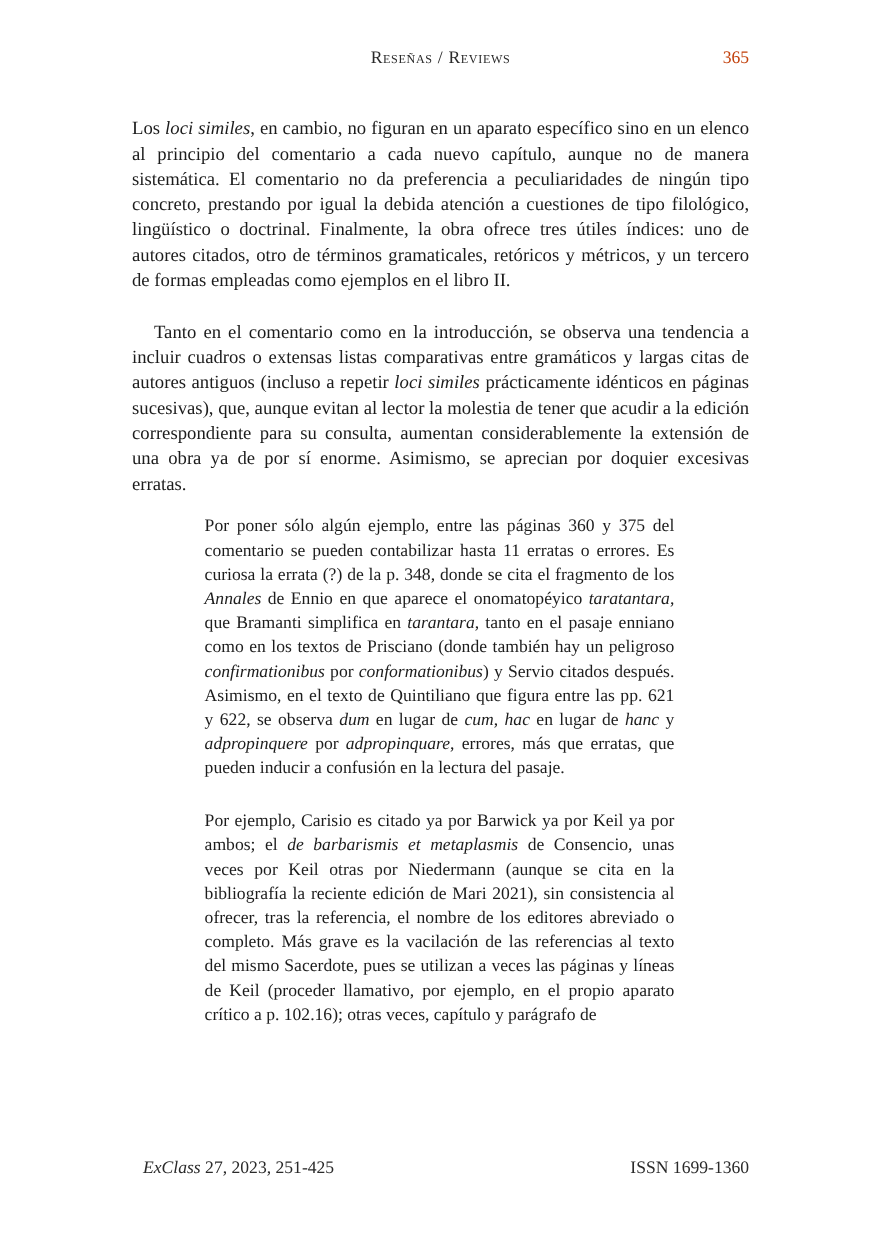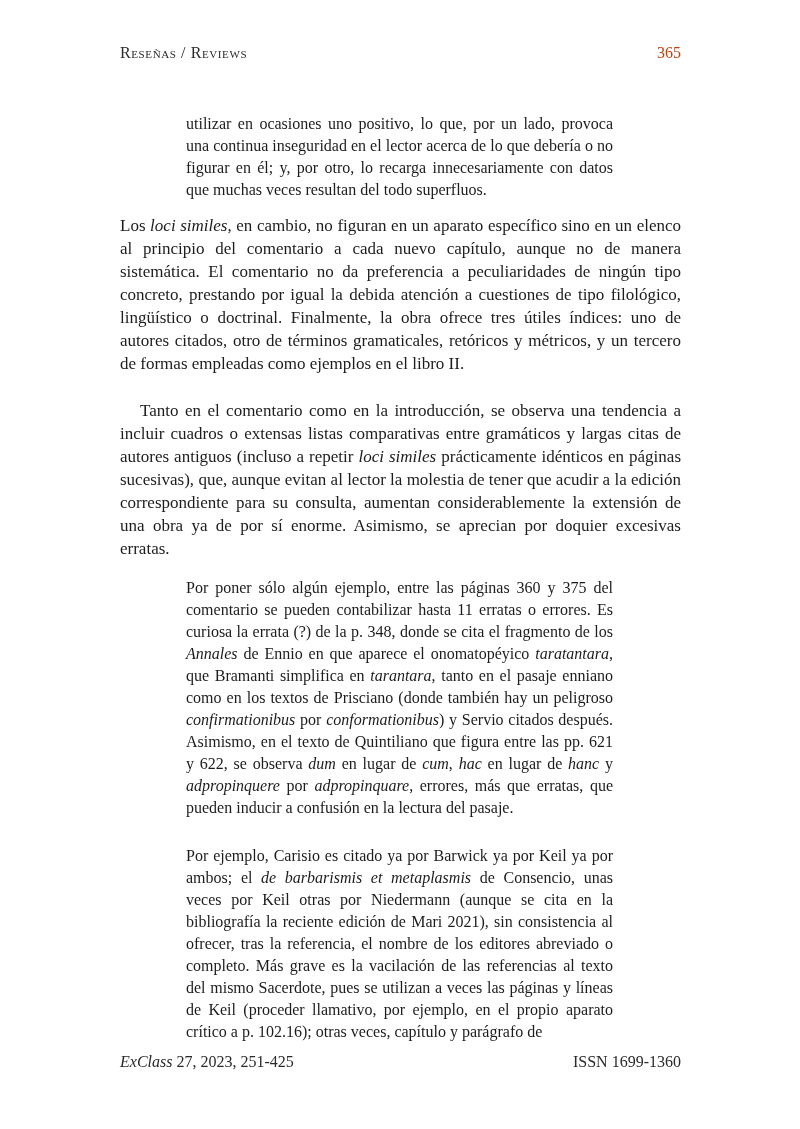--- a/index.html
+++ b/index.html
@@ -20,21 +20,21 @@
     position: absolute;
     top: 44px;
     left: 120px;
     width: 561px;
     height: 20px;
   }
   .header-title {
     position: absolute;
     left: 0;
     right: 0;
-    text-align: left;
+    text-align: center;
     font-variant: small-caps;
     font-size: 16px;
     letter-spacing: 0.6px;
     color: #2a2a2a;
   }
   .page-number {
     position: absolute;
     right: 0;
     top: 0;
     font-size: 16px;
@@ -74,21 +74,21 @@
   .page-footer {
     position: absolute;
     top: 1053px;
     left: 120px;
     width: 561px;
     font-size: 16px;
     color: #2a2a2a;
   }
   .footer-citation {
     position: absolute;
-    left: 0;
+    left: 10px;
     top: 0;
     white-space: nowrap;
   }
   .footer-issn {
     position: absolute;
     right: 0;
     top: 0;
     white-space: nowrap;
   }
   i { font-style: italic; }
@@ -98,21 +98,20 @@
 
 <div class="page">
 
   <div class="running-header">
     <div class="header-title">Reseñas / Reviews</div>
     <div class="page-number">365</div>
   </div>
 
   <div class="content">
 
-    <p class="block-quote bq-1">utilizar en ocasiones uno positivo, lo que, por un lado, provoca una continua inseguridad en el lector acerca de lo que debería o no figurar en él; y, por otro, lo recarga innecesariamente con datos que muchas veces resultan del todo superfluos.</p>
 
     <p class="body-para p-1">Los <i>loci similes</i>, en cambio, no figuran en un aparato específico sino en un elenco al principio del comentario a cada nuevo capítulo, aunque no de manera sistemática. El comentario no da preferencia a peculiaridades de ningún tipo concreto, prestando por igual la debida atención a cuestiones de tipo filológico, lingüístico o doctrinal. Finalmente, la obra ofrece tres útiles índices: uno de autores citados, otro de términos gramaticales, retóricos y métricos, y un tercero de formas empleadas como ejemplos en el libro II.</p>
 
     <p class="body-para p-2 indent-first">Tanto en el comentario como en la introducción, se observa una tendencia a incluir cuadros o extensas listas comparativas entre gramáticos y largas citas de autores antiguos (incluso a repetir <i>loci similes</i> prácticamente idénticos en páginas sucesivas), que, aunque evitan al lector la molestia de tener que acudir a la edición correspondiente para su consulta, aumentan considerablemente la extensión de una obra ya de por sí enorme. Asimismo, se aprecian por doquier excesivas erratas.</p>
 
     <p class="block-quote bq-2">Por poner sólo algún ejemplo, entre las páginas 360 y 375 del comentario se pueden contabilizar hasta 11 erratas o errores. Es curiosa la errata (?) de la p. 348, donde se cita el fragmento de los <i>Annales</i> de Ennio en que aparece el onomatopéyico <i>taratantara</i>, que Bramanti simplifica en <i>tarantara</i>, tanto en el pasaje enniano como en los textos de Prisciano (donde también hay un peligroso <i>confirmationibus</i> por <i>conformationibus</i>) y Servio citados después. Asimismo, en el texto de Quintiliano que figura entre las pp. 621 y 622, se observa <i>dum</i> en lugar de <i>cum</i>, <i>hac</i> en lugar de <i>hanc</i> y <i>adpropinquere</i> por <i>adpropinquare</i>, errores, más que erratas, que pueden inducir a confusión en la lectura del pasaje.</p>
 
 
     <p class="block-quote bq-3">Por ejemplo, Carisio es citado ya por Barwick ya por Keil ya por ambos; el <i>de barbarismis et metaplasmis</i> de Consencio, unas veces por Keil otras por Niedermann (aunque se cita en la bibliografía la reciente edición de Mari 2021), sin consistencia al ofrecer, tras la referencia, el nombre de los editores abreviado o completo. Más grave es la vacilación de las referencias al texto del mismo Sacerdote, pues se utilizan a veces las páginas y líneas de Keil (proceder llamativo, por ejemplo, en el propio aparato crítico a p. 102.16); otras veces, capítulo y parágrafo de</p>
 

